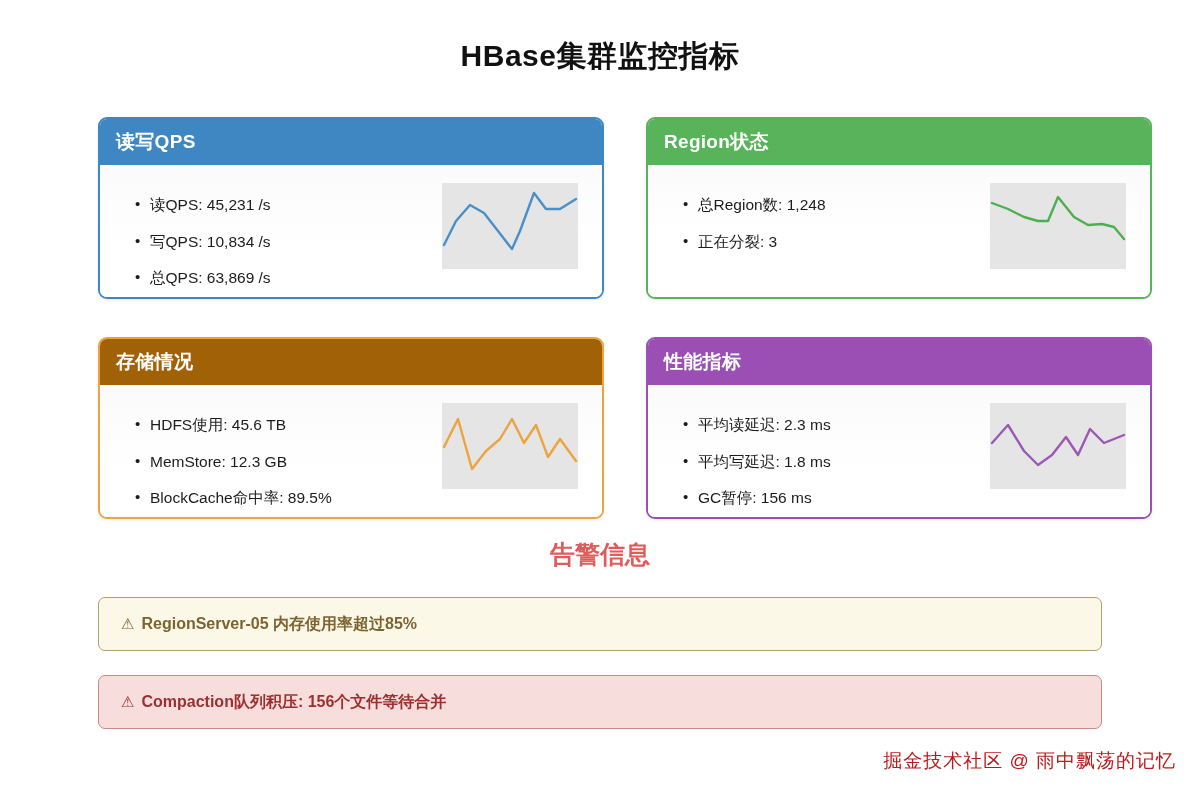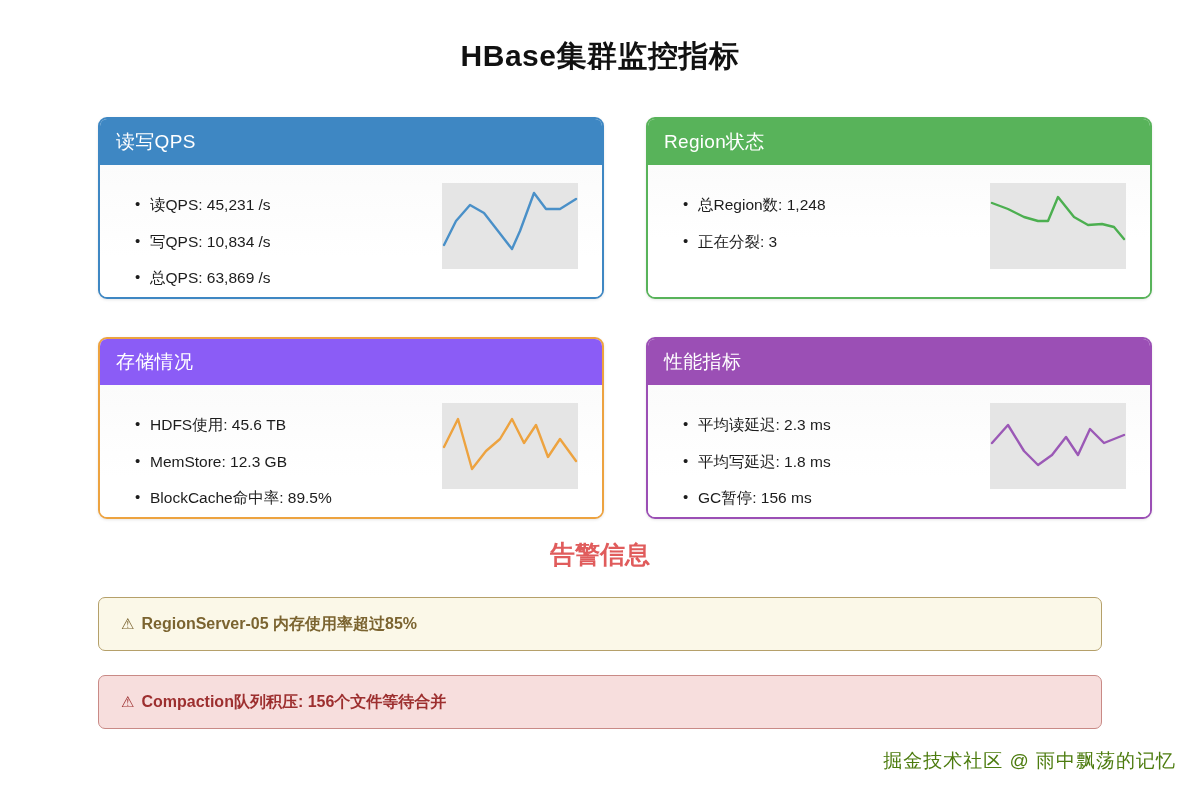--- a/index.html
+++ b/index.html
@@ -45,21 +45,21 @@
     box-shadow: 0 1px 3px rgba(0,0,0,0.10);
     display: flex;
     flex-direction: column;
   }
   .card-header {
     height: 46px;
     line-height: 46px;
     padding: 0 16px;
     color: #ffffff;
     font-size: 19px;
-    font-weight: normal;
+    font-weight: bold;
     letter-spacing: 0.3px;
   }
   .card-body {
     flex: 1;
     display: flex;
     align-items: flex-start;
     justify-content: space-between;
     padding: 16px 18px 10px 18px;
     background: linear-gradient(180deg,#fbfbfb 0%, #ffffff 55%);
   }
@@ -95,21 +95,21 @@
     margin-top: 2px;
   }
   .sparkbox svg { display: block; width: 100%; height: 100%; }
 
   
   .card.blue   { border-color: #3e87c3; }
   .card.blue   .card-header { background: #3e87c3; }
   .card.green  { border-color: #58b35a; }
   .card.green  .card-header { background: #58b35a; }
   .card.orange { border-color: #eda340; }
-  .card.orange .card-header { background: #8b5cf6; }
+  .card.orange .card-header { background: #a16207; }
   .card.purple { border-color: #9b4fb5; }
   .card.purple .card-header { background: #9b4fb5; }
 
   .alerts-title {
     position: absolute;
     left: 0; right: 0;
     top: 538px;
     text-align: center;
     font-size: 25px;
     font-weight: bold;
@@ -146,21 +146,21 @@
   .alert.danger {
     background: #f7dedd;
     border-color: #c98a86;
     color: #9d2f2f;
   }
   .watermark {
     position: absolute;
     right: 24px;
     bottom: 26px;
     font-size: 19px;
-    color: #4d7c0f;
+    color: #b91c1c;
     letter-spacing: 1px;
     white-space: nowrap;
   }
 </style>
 </head>
 <body>
 
 <h1 class="page-title">HBase集群监控指标</h1>
 
 <div class="card-grid">

